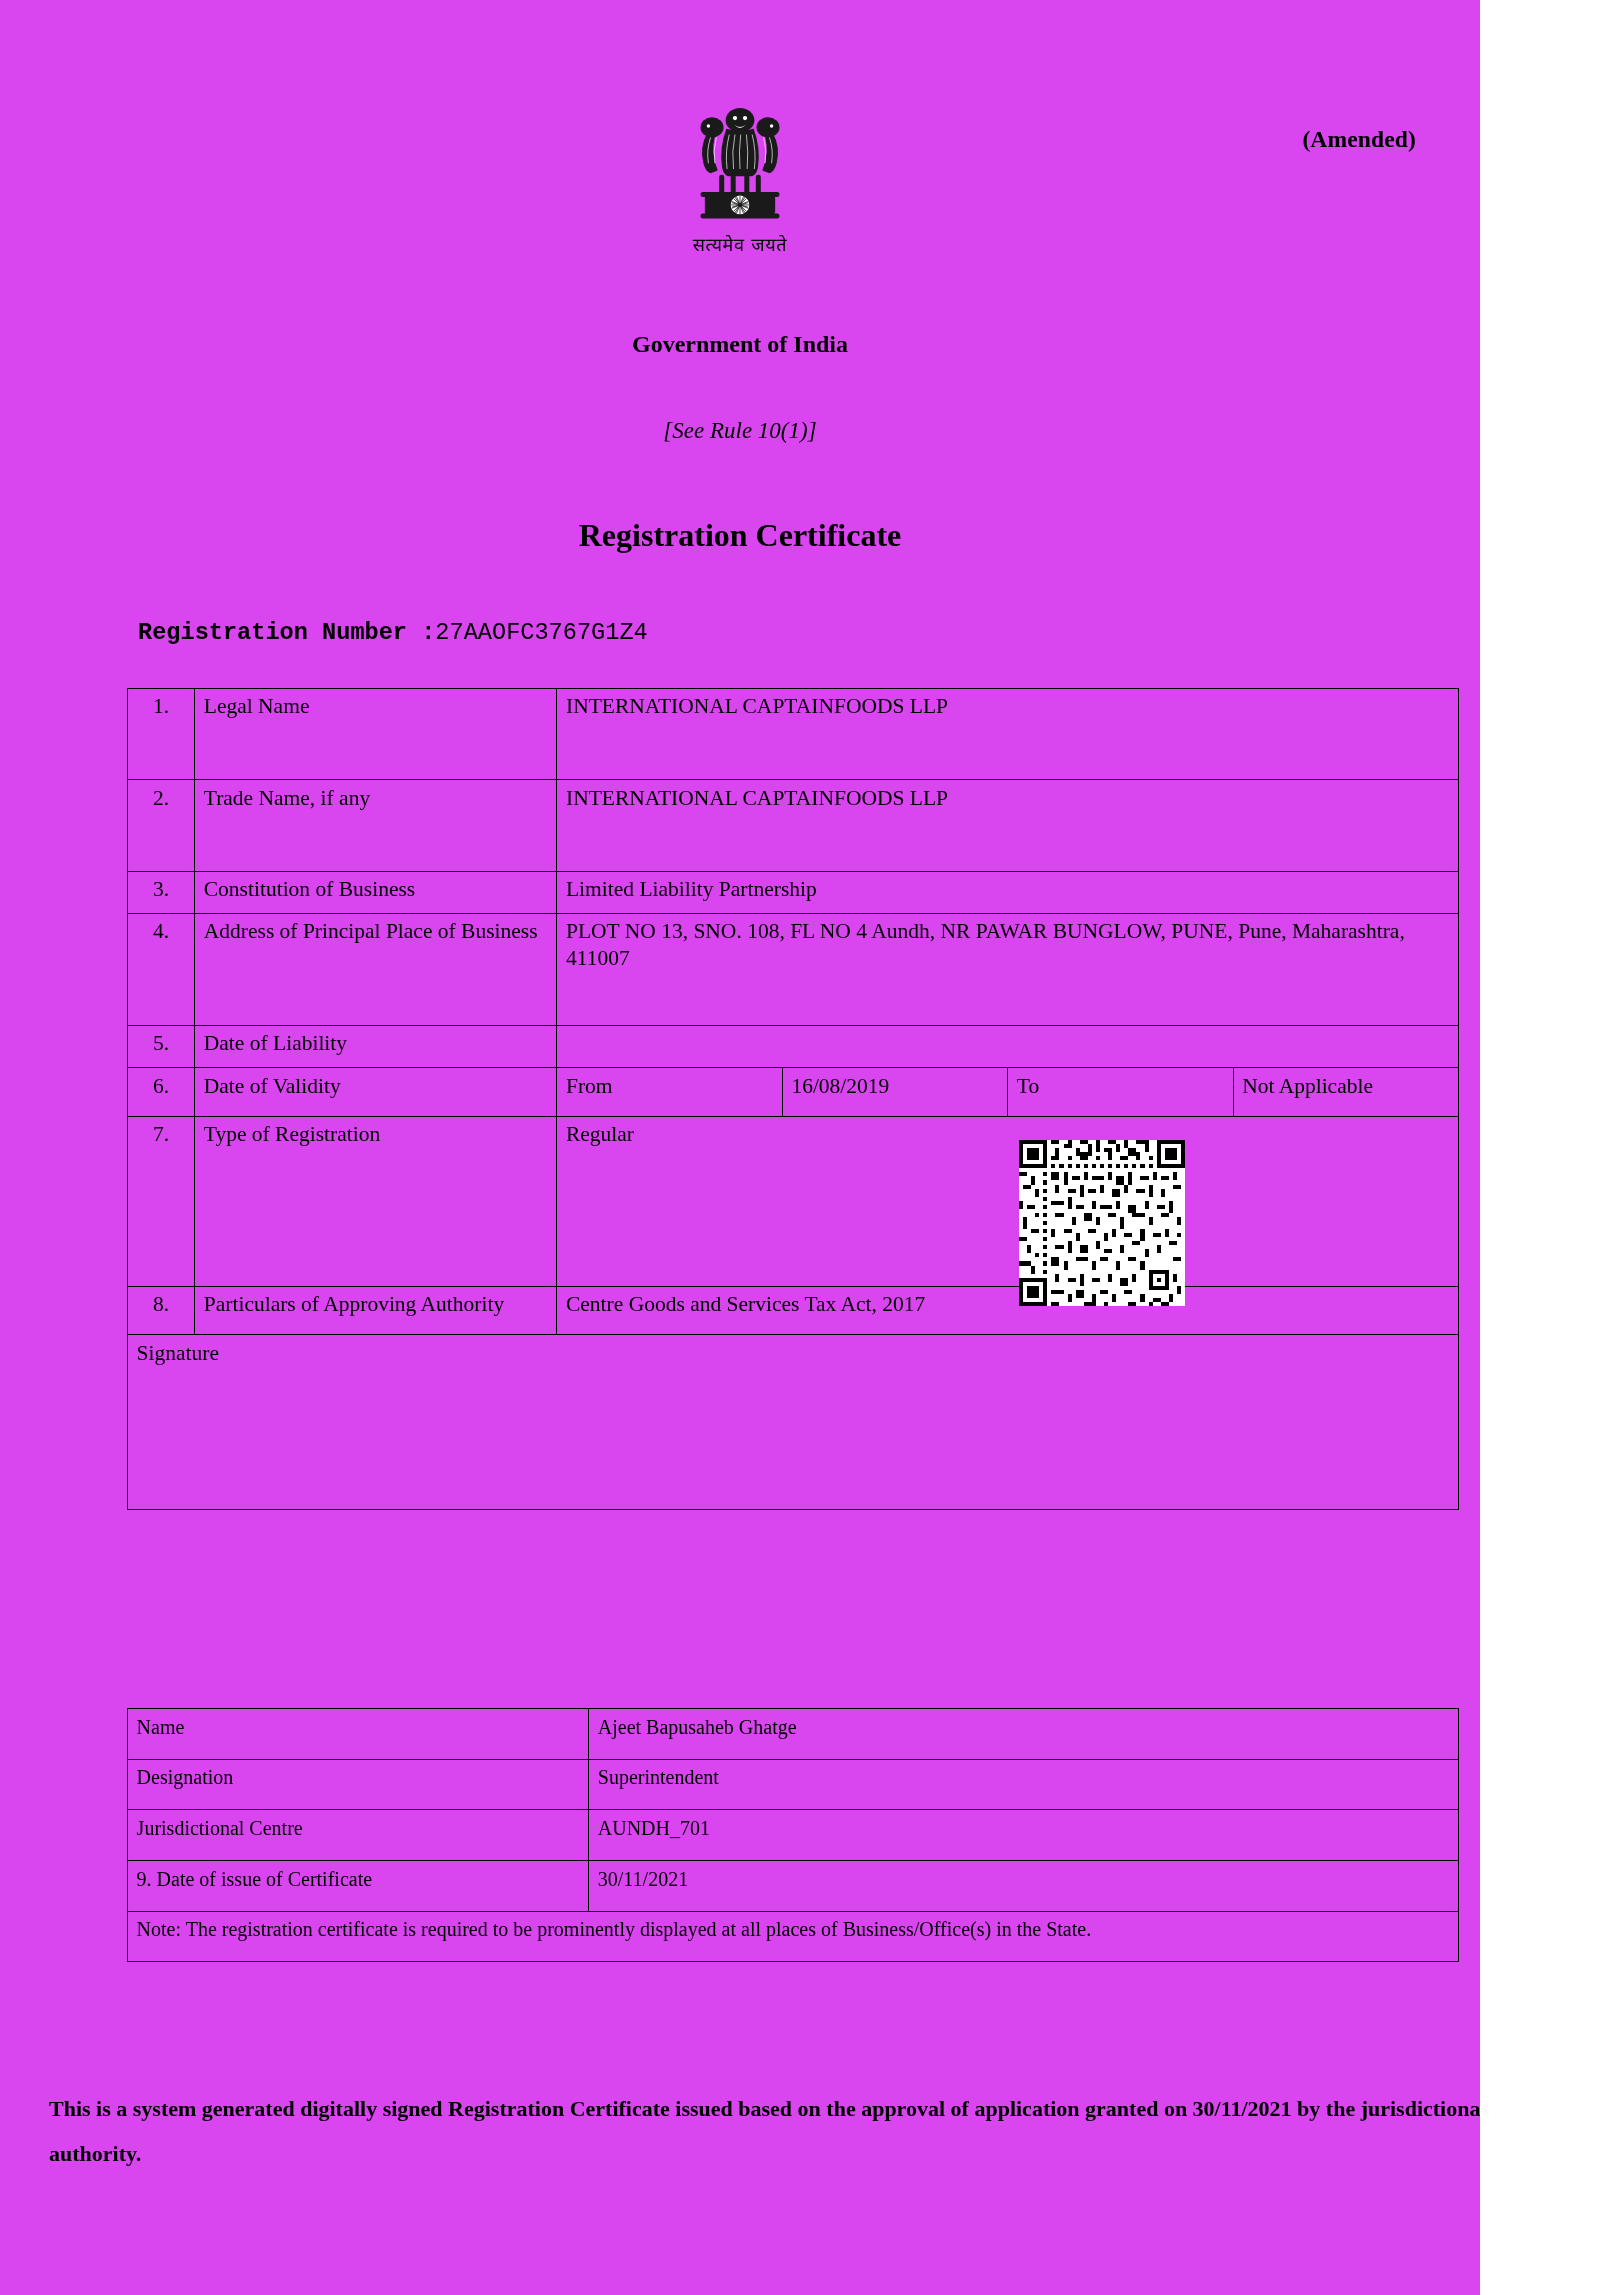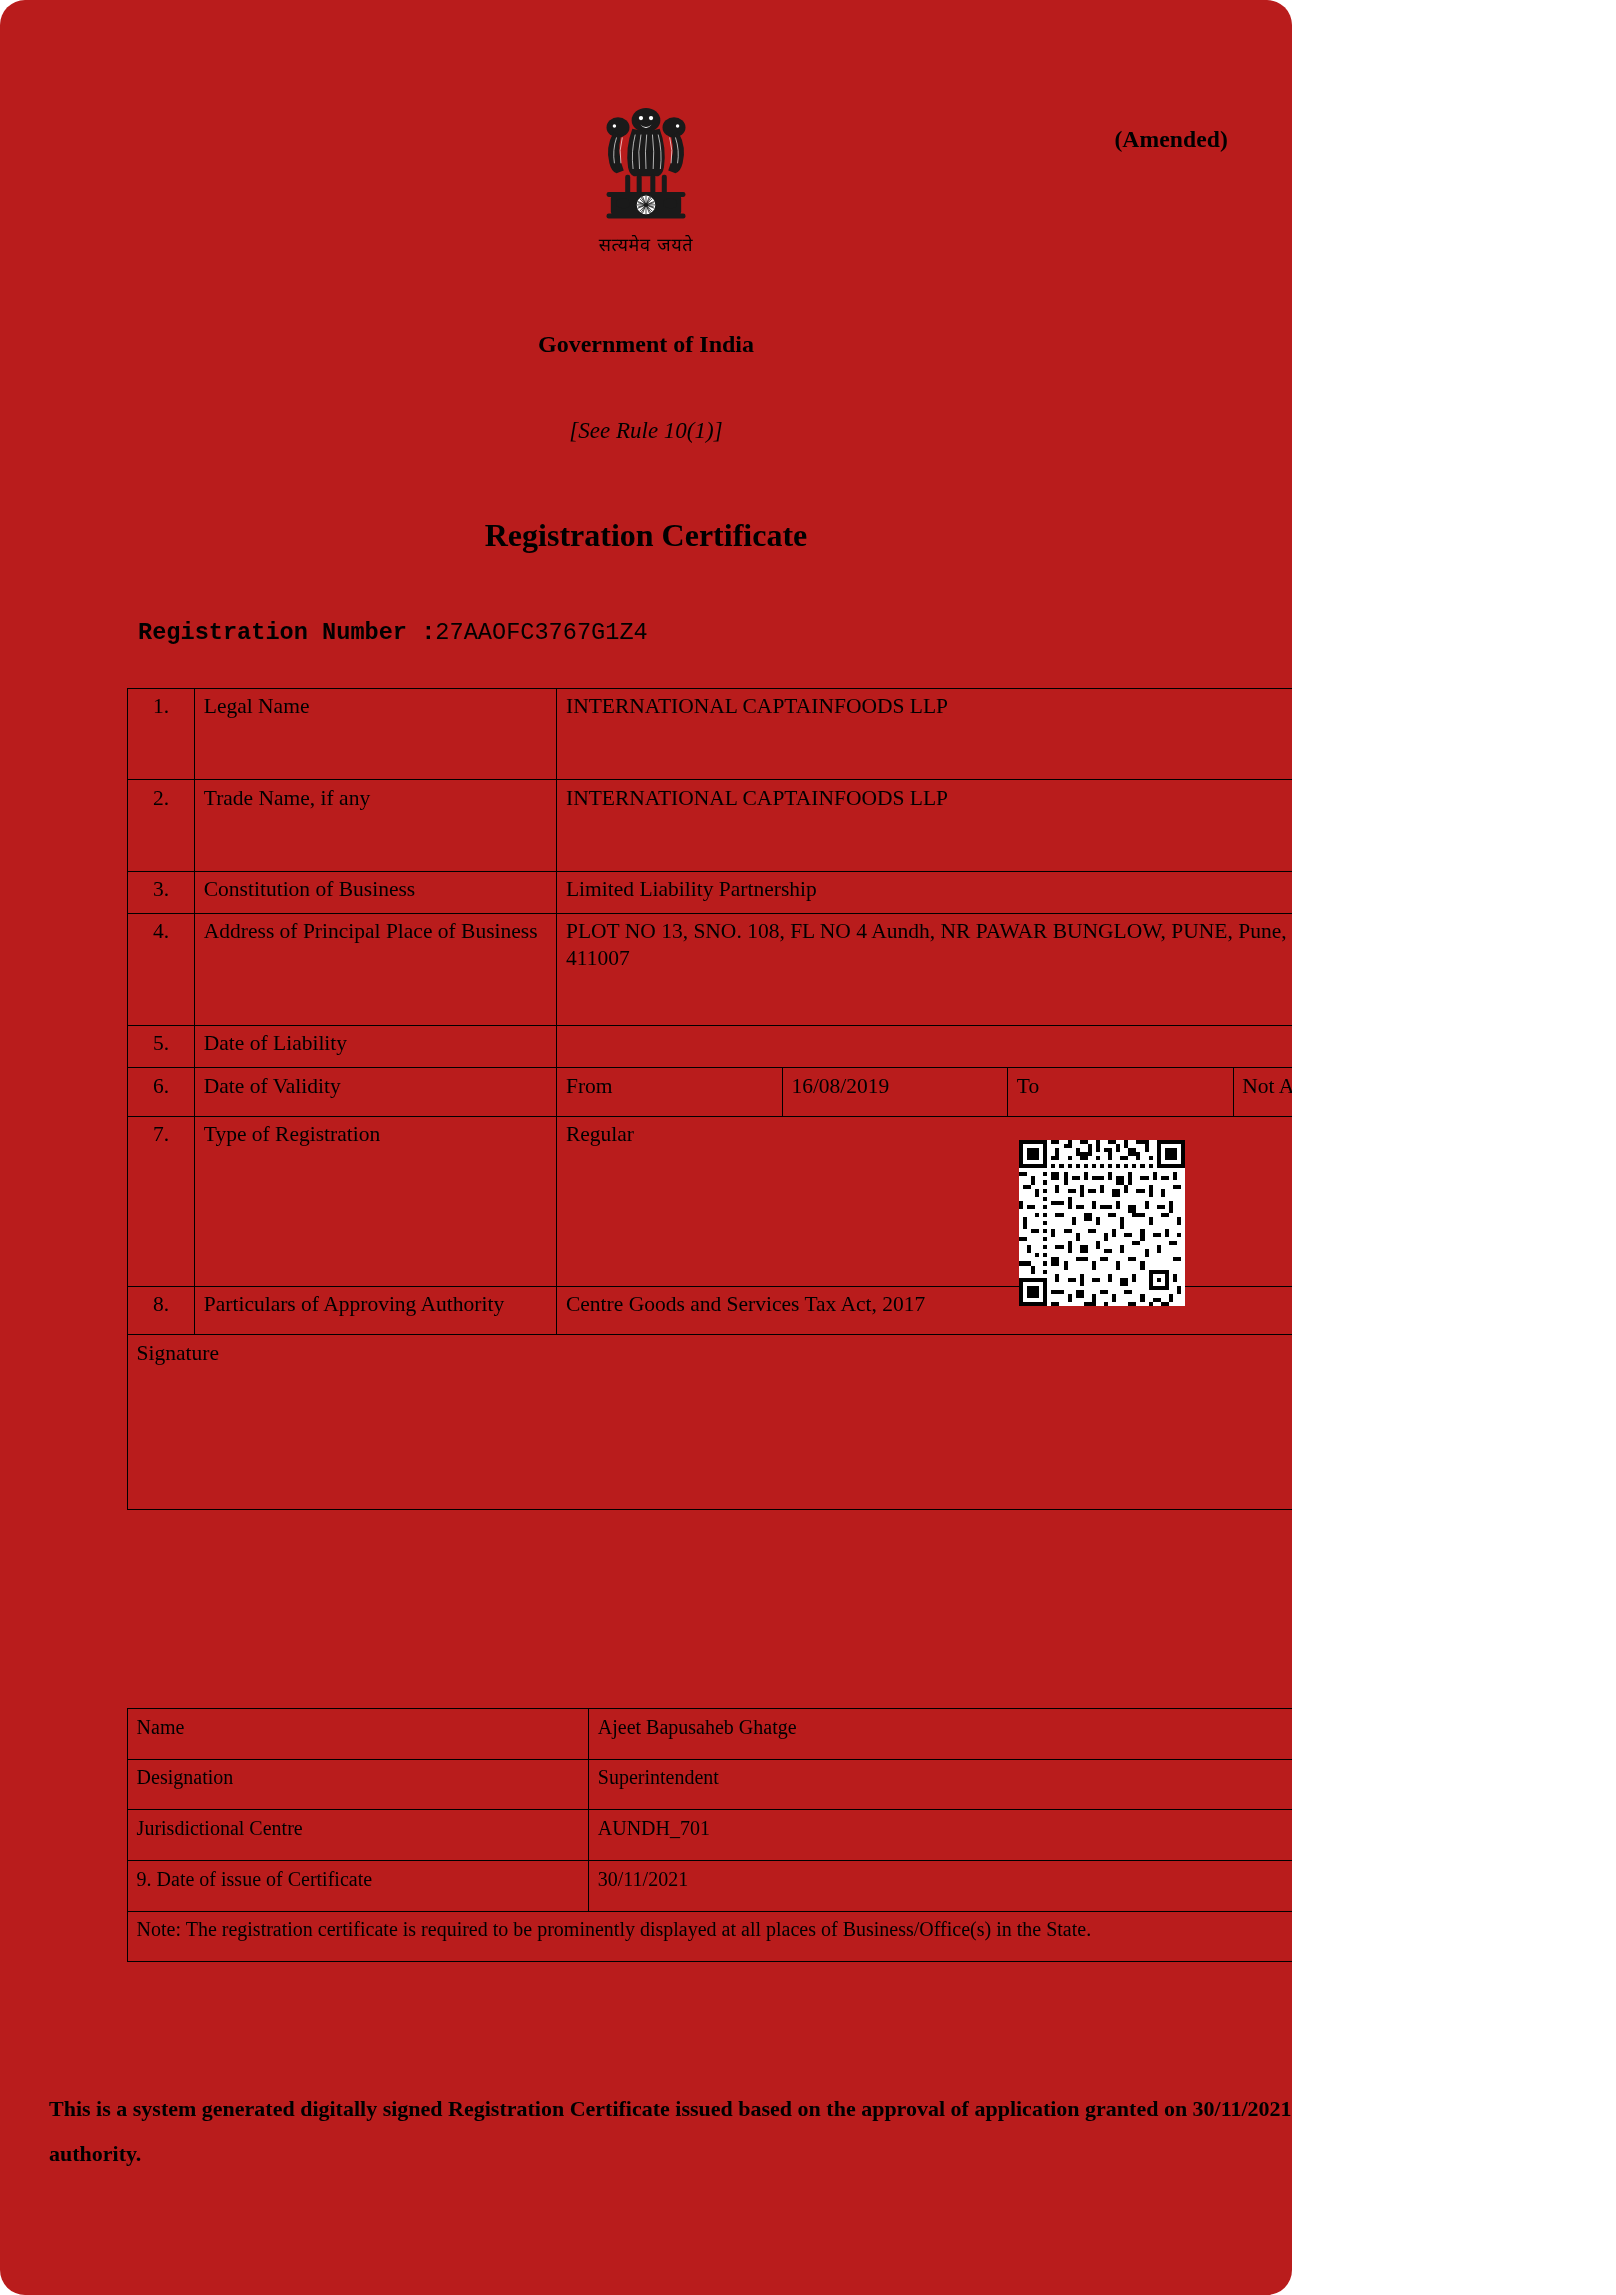--- a/index.html
+++ b/index.html
@@ -6,26 +6,25 @@
     margin: 0;
     padding: 0;
     background: #ffffff;
   }
   body {
     font-family: "Liberation Serif", "DejaVu Serif", serif;
     color: #000000;
   }
   .page {
     position: relative;
-    width: 1292px;
+    width: 1480px;
     height: 2295px;
-    background: #b91c1c;
+    background: #d946ef;
     box-sizing: border-box;
     overflow: hidden;
-    border-radius: 25px;
   }
 
   
   .amended {
     position: absolute;
     top: 126px;
     right: 64px;
     font-size: 23.6px;
     font-weight: bold;
     letter-spacing: 0.1px;

